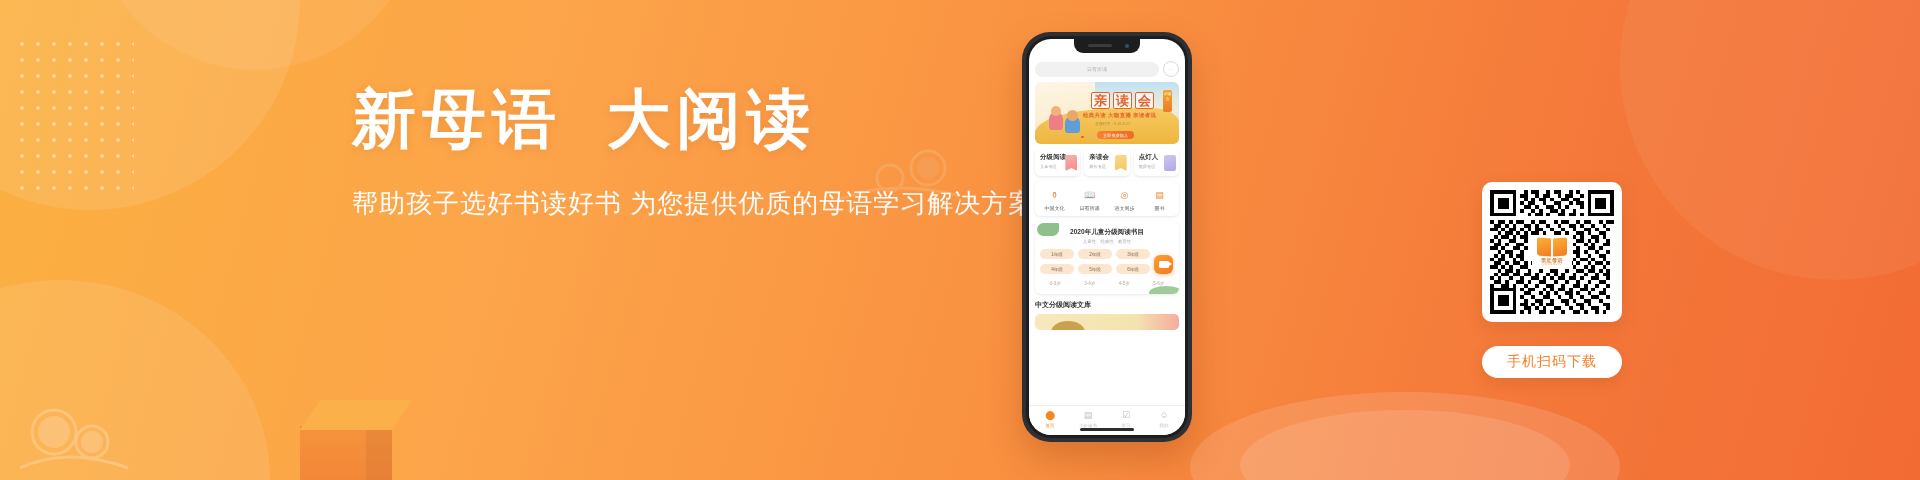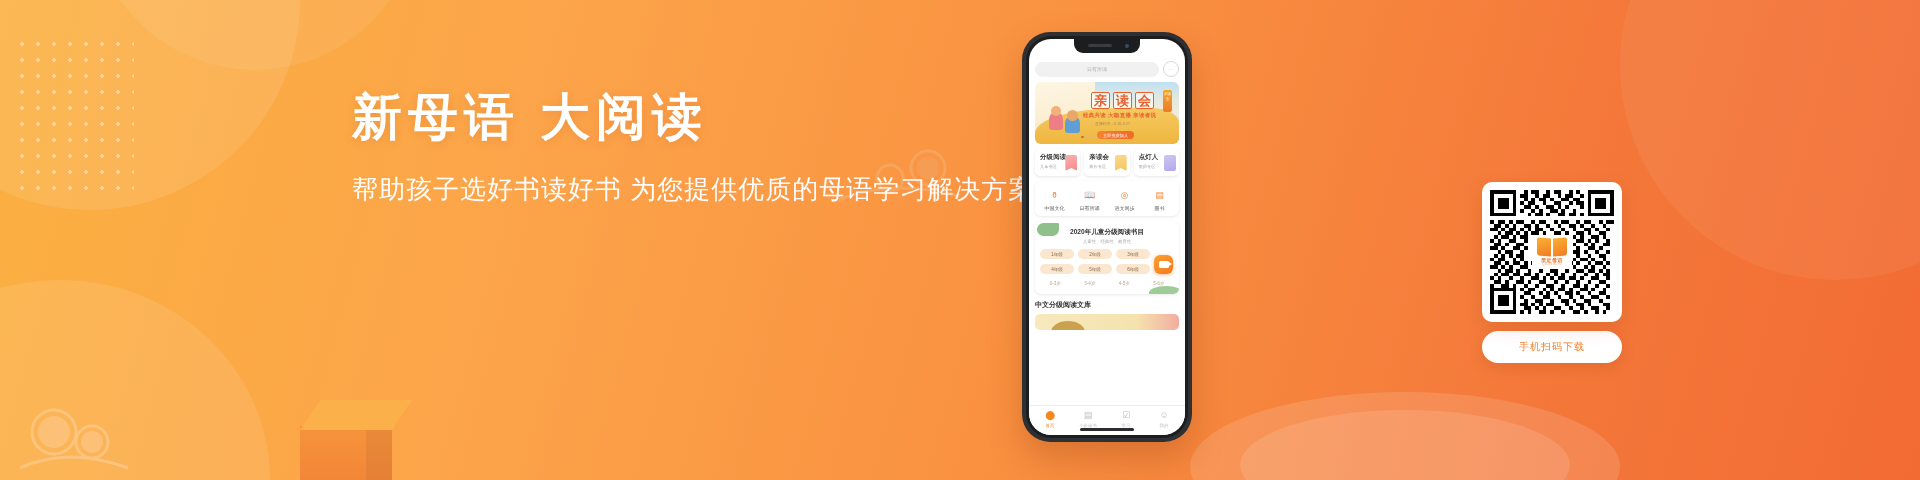--- a/index.html
+++ b/index.html
@@ -55,22 +55,22 @@
     background:rgba(255,255,255,0.13);
   }
   .ellipse-shadow2{
     left:1240px;bottom:-40px;width:330px;height:110px;border-radius:50%;
     background:rgba(255,255,255,0.12);
   }
 
   
   .copy{position:absolute;left:352px;top:92px;width:660px;}
   .headline{
-    font-family:Liberation Sans, sans-serif;
-    font-weight:700;color:#ffffff;font-size:50px;line-height:1;
+    font-family:Liberation Mono, monospace;
+    font-weight:700;color:#ffffff;font-size:64px;line-height:1;
     letter-spacing:6px;white-space:nowrap;
     text-shadow:0 2px 10px rgba(180,70,10,.18);
   }
   .subline{
     margin-top:46px;color:#ffffff;font-size:35px;letter-spacing:1px;
     font-weight:400;white-space:nowrap;
   }
   .descline{
     margin-top:30px;color:#ffffff;font-size:26px;letter-spacing:1px;
     font-weight:400;white-space:nowrap;opacity:.98;
@@ -228,23 +228,23 @@
     width:40px;height:34px;background:#fff;border-radius:3px;
     display:flex;flex-direction:column;align-items:center;justify-content:center;
   }
   .qr-logo .book{width:30px;height:18px;position:relative;}
   .qr-logo .book i{position:absolute;top:0;width:14px;height:18px;background:linear-gradient(160deg,#fbb034,#f07c23);}
   .qr-logo .book i.l{left:0;border-radius:2px 0 0 3px;transform:skewY(5deg);}
   .qr-logo .book i.r{right:0;border-radius:0 2px 3px 0;transform:skewY(-5deg);}
   .qr-logo .nm{font-size:5px;color:#e8701f;font-weight:700;margin-top:1px;letter-spacing:.5px;}
   .qr-logo .en{font-size:2.6px;color:#e8a06a;letter-spacing:.2px;}
   .dl-btn{
-    margin-top:9px;width:140px;height:32px;border-radius:16px;background:#fff;
+    margin-top:24px;width:140px;height:32px;border-radius:16px;background:#fff;
     display:flex;align-items:center;justify-content:center;
-    color:#f4812a;font-size:10px;letter-spacing:1px;
+    color:#f4812a;font-size:14px;letter-spacing:1px;
     box-shadow:0 5px 14px rgba(150,60,10,.18);
   }
 </style>
 </head>
 <body>
 
 <div class="banner">
 
   <div class="deco blob-tl"></div>
   <div class="deco blob-tl2"></div>

